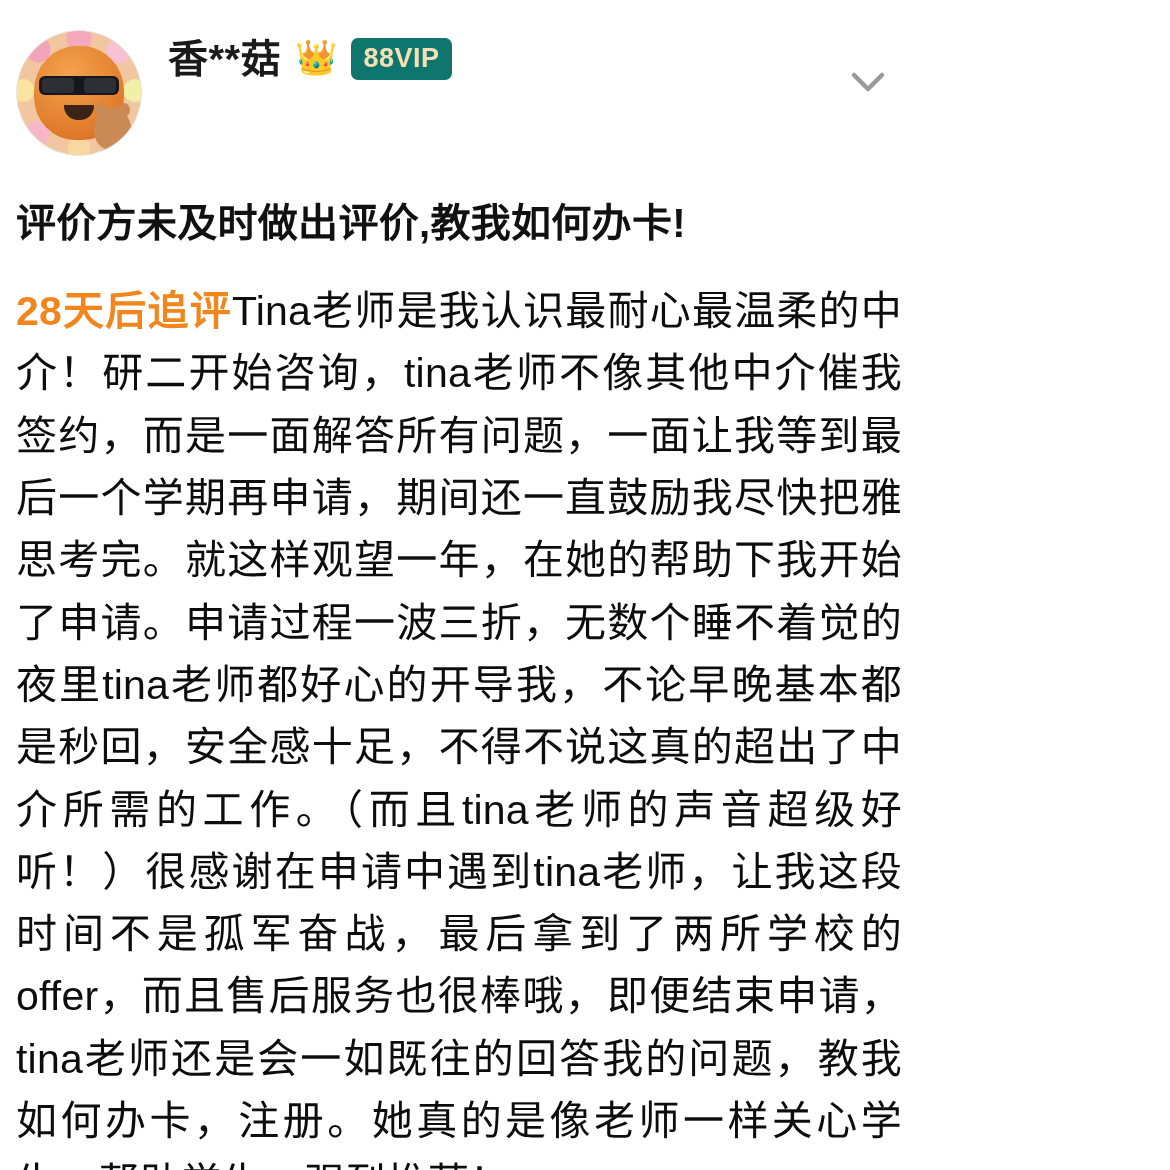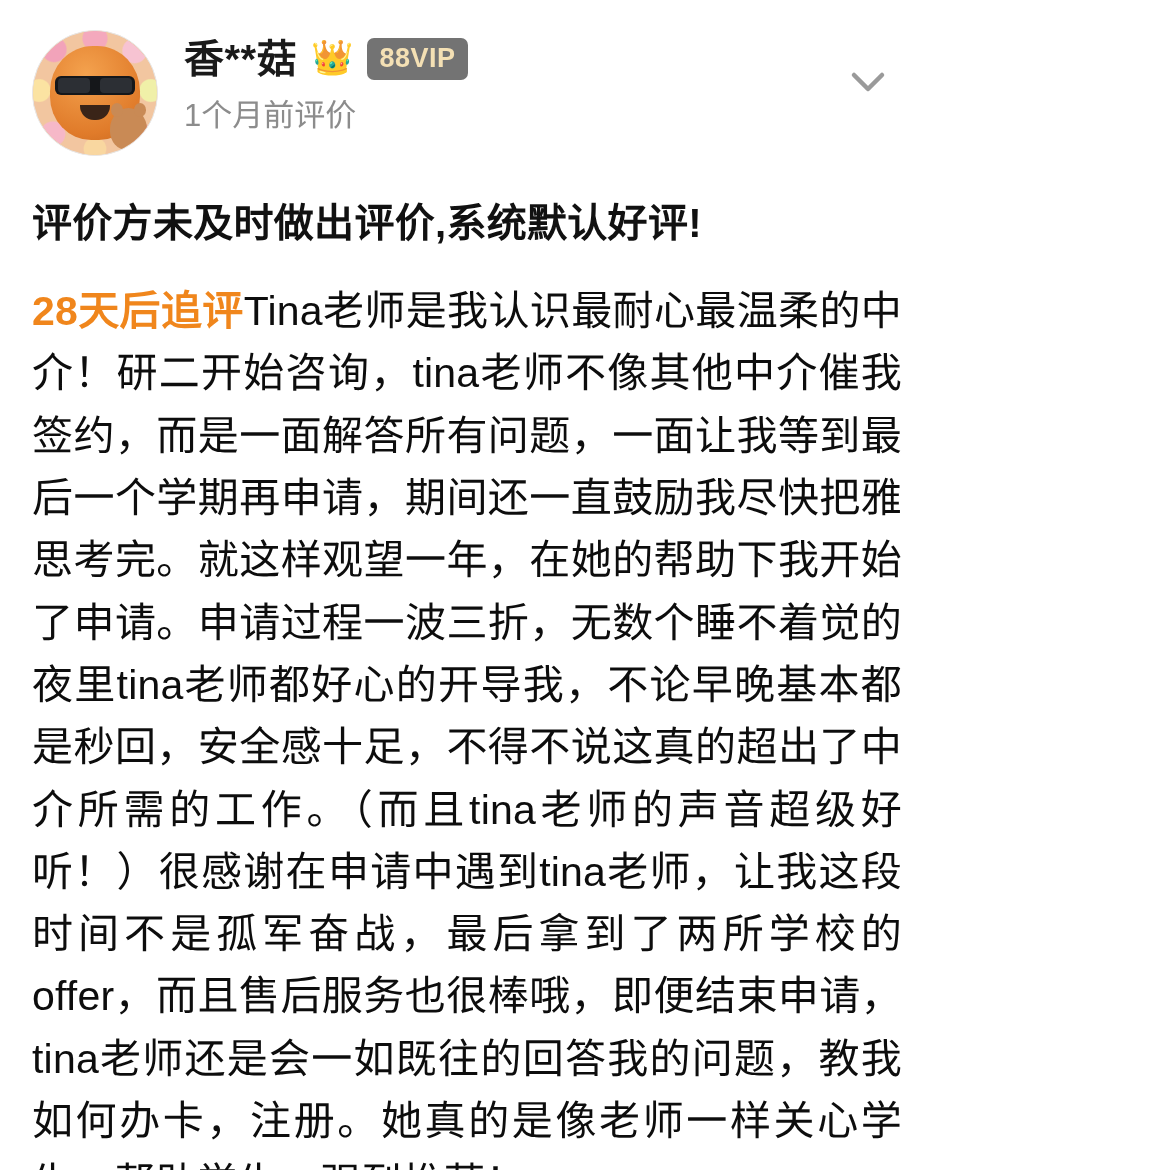--- a/index.html
+++ b/index.html
@@ -12,21 +12,21 @@
     height: 1170px;
     overflow: hidden;
     font-family: "Liberation Sans", "DejaVu Sans", sans-serif;
     color: #111111;
     -webkit-font-smoothing: antialiased;
   }
   .review-card {
     width: 934px;
     height: 1170px;
     box-sizing: border-box;
-    padding: 30px 32px 0 32px;
+    padding: 30px 32px 0 16px;
     position: relative;
   }
 
   
   .header {
     display: flex;
     align-items: flex-start;
     position: relative;
     height: 140px;
   }
@@ -135,21 +135,21 @@
     letter-spacing: 0.5px;
     line-height: 1;
   }
   .crown-icon {
     font-size: 34px;
     line-height: 1;
     display: inline-block;
     transform: translateY(-2px);
   }
   .vip-badge {
-    background: #737373;
+    background: #0f766e;
     color: #f4e0b4;
     font-size: 27px;
     font-weight: 700;
     line-height: 1;
     padding: 7px 12px 8px 12px;
     border-radius: 7px;
     letter-spacing: 0.5px;
     font-family: "Liberation Sans", "DejaVu Sans", sans-serif;
   }
   .time-row {
@@ -206,29 +206,28 @@
       <div class="mouth"></div>
       <div class="bear"></div>
     </div>
 
     <div class="head-text">
       <div class="name-row">
         <span class="user-name">香**菇</span>
         <span class="crown-icon">👑</span>
         <span class="vip-badge">88VIP</span>
       </div>
-      <div class="time-row">1个月前评价</div>
     </div>
 
     <div class="chevron">
       <svg viewBox="0 0 52 52" width="52" height="52" aria-hidden="true">
         <path d="M12 19 L26 33 L40 19" fill="none" stroke="#9a9a9a" stroke-width="4.5" stroke-linecap="round" stroke-linejoin="round"></path>
       </svg>
     </div>
   </div>
 
-  <div class="first-comment">评价方未及时做出评价,系统默认好评!</div>
+  <div class="first-comment">评价方未及时做出评价,教我如何办卡!</div>
 
   <div class="append-block">
     <span class="append-label">28天后追评</span><span class="append-text">Tina老师是我认识最耐心最温柔的中介！研二开始咨询，tina老师不像其他中介催我签约，而是一面解答所有问题，一面让我等到最后一个学期再申请，期间还一直鼓励我尽快把雅思考完。就这样观望一年，在她的帮助下我开始了申请。申请过程一波三折，无数个睡不着觉的夜里tina老师都好心的开导我，不论早晚基本都是秒回，安全感十足，不得不说这真的超出了中介所需的工作。（而且tina老师的声音超级好听！）很感谢在申请中遇到tina老师，让我这段时间不是孤军奋战，最后拿到了两所学校的offer，而且售后服务也很棒哦，即便结束申请，tina老师还是会一如既往的回答我的问题，教我如何办卡，注册。她真的是像老师一样关心学生，帮助学生，强烈推荐！</span>
   </div>
 
 </div>
 
 </body></html>

